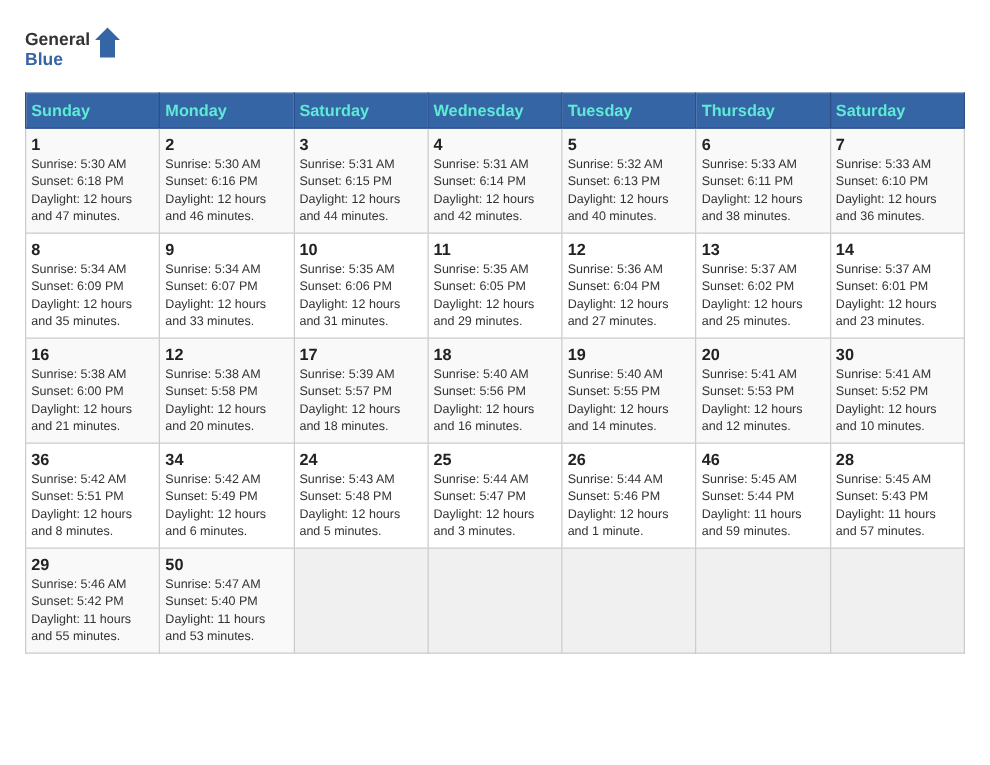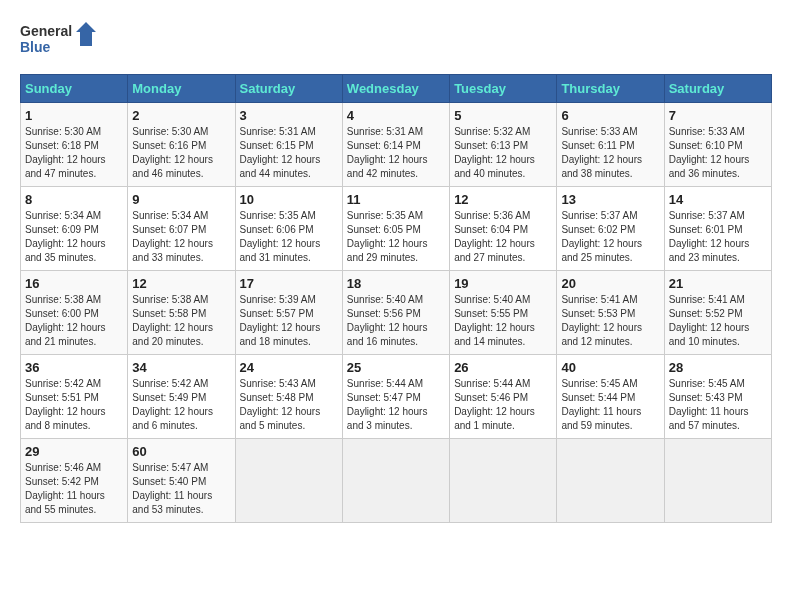--- a/index.html
+++ b/index.html
@@ -183,21 +183,21 @@
         </td>
         <td>
           <span class="day-number">19</span>
           <div class="day-info">Sunrise: 5:40 AM<br>Sunset: 5:55 PM<br>Daylight: 12 hours and 14 minutes.</div>
         </td>
         <td>
           <span class="day-number">20</span>
           <div class="day-info">Sunrise: 5:41 AM<br>Sunset: 5:53 PM<br>Daylight: 12 hours and 12 minutes.</div>
         </td>
         <td>
-          <span class="day-number">21</span>
+          <span class="day-number">30</span>
           <div class="day-info">Sunrise: 5:41 AM<br>Sunset: 5:52 PM<br>Daylight: 12 hours and 10 minutes.</div>
         </td>
       </tr>
       <tr>
         <td>
           <span class="day-number">36</span>
           <div class="day-info">Sunrise: 5:42 AM<br>Sunset: 5:51 PM<br>Daylight: 12 hours and 8 minutes.</div>
         </td>
         <td>
           <span class="day-number">34</span>
@@ -209,35 +209,35 @@
         </td>
         <td>
           <span class="day-number">25</span>
           <div class="day-info">Sunrise: 5:44 AM<br>Sunset: 5:47 PM<br>Daylight: 12 hours and 3 minutes.</div>
         </td>
         <td>
           <span class="day-number">26</span>
           <div class="day-info">Sunrise: 5:44 AM<br>Sunset: 5:46 PM<br>Daylight: 12 hours and 1 minute.</div>
         </td>
         <td>
-          <span class="day-number">40</span>
+          <span class="day-number">46</span>
           <div class="day-info">Sunrise: 5:45 AM<br>Sunset: 5:44 PM<br>Daylight: 11 hours and 59 minutes.</div>
         </td>
         <td>
           <span class="day-number">28</span>
           <div class="day-info">Sunrise: 5:45 AM<br>Sunset: 5:43 PM<br>Daylight: 11 hours and 57 minutes.</div>
         </td>
       </tr>
       <tr>
         <td>
           <span class="day-number">29</span>
           <div class="day-info">Sunrise: 5:46 AM<br>Sunset: 5:42 PM<br>Daylight: 11 hours and 55 minutes.</div>
         </td>
         <td>
-          <span class="day-number">60</span>
+          <span class="day-number">50</span>
           <div class="day-info">Sunrise: 5:47 AM<br>Sunset: 5:40 PM<br>Daylight: 11 hours and 53 minutes.</div>
         </td>
         <td class="empty"></td>
         <td class="empty"></td>
         <td class="empty"></td>
         <td class="empty"></td>
         <td class="empty"></td>
       </tr>
     </tbody>
 </table>

